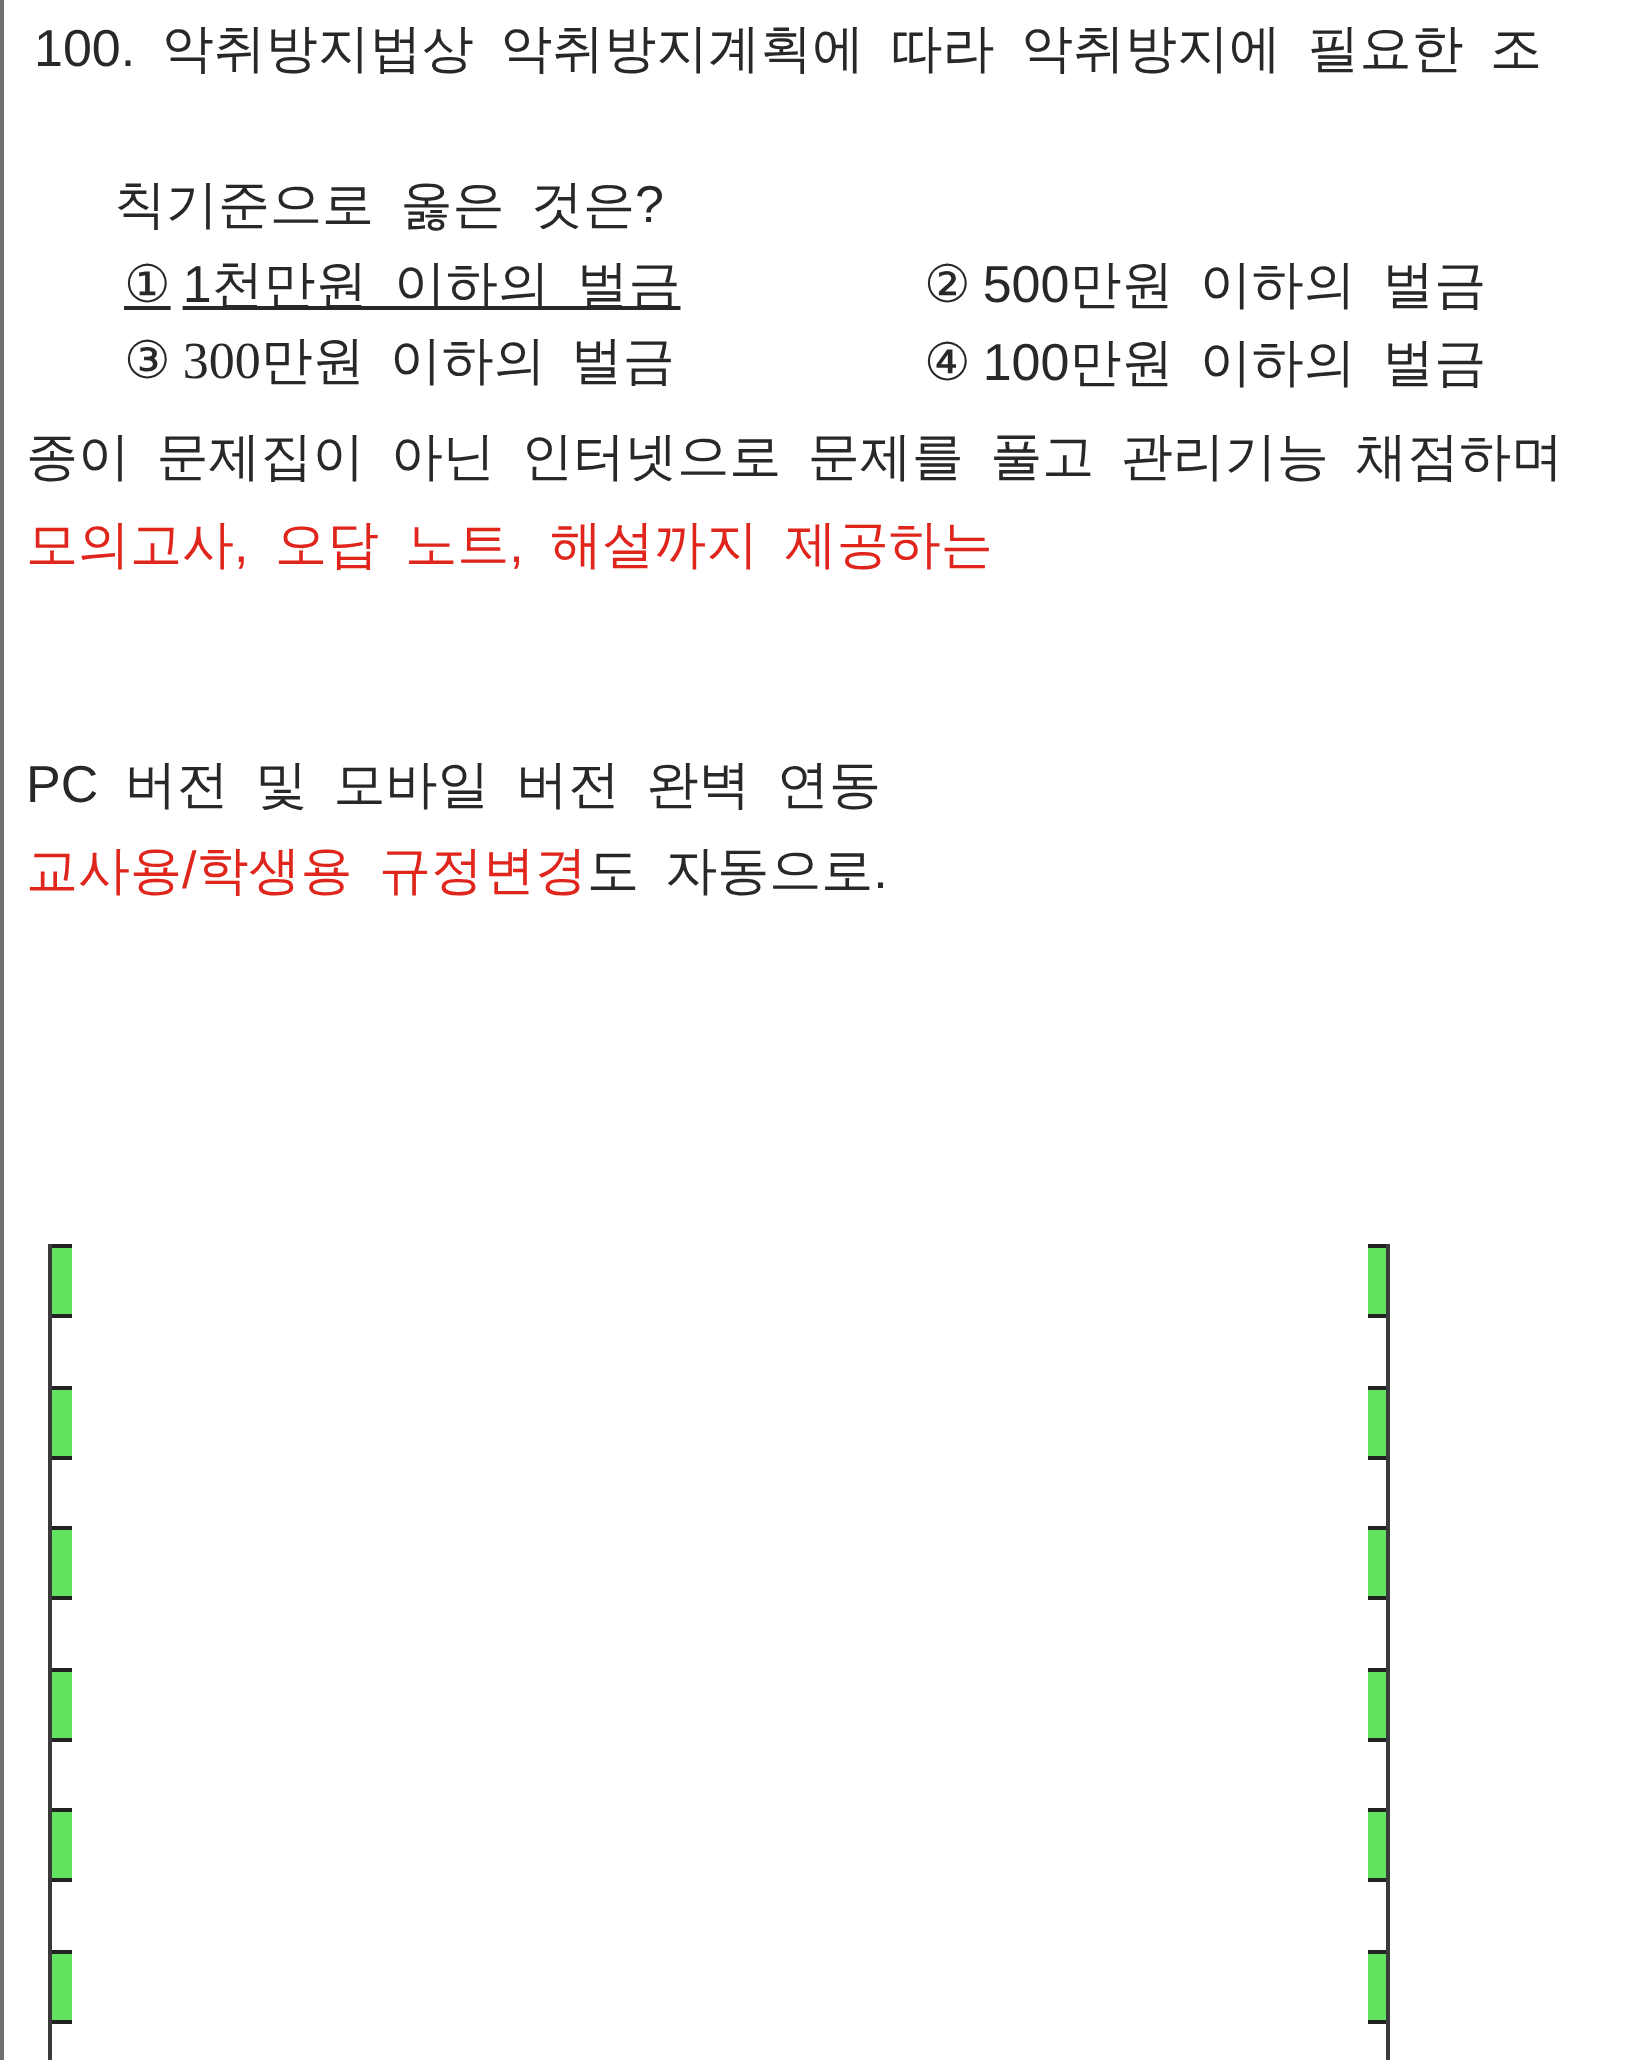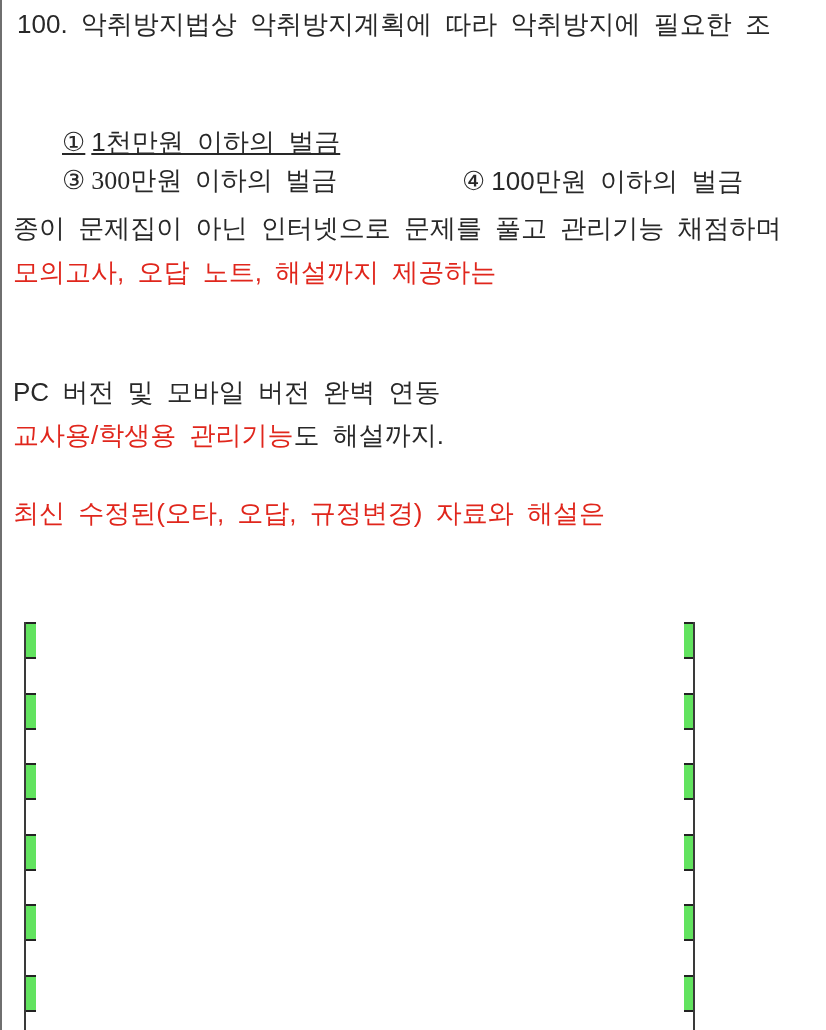--- a/index.html
+++ b/index.html
@@ -52,38 +52,43 @@
 <body>
 
 <div class="page">
 
   <div class="page-left-edge"></div>
 
   <div class="abs" style="left:17px; top:8px;">
     <span>100.</span>
     <span>악취방지법상 악취방지계획에 따라 악취방지에 필요한 조</span>
   </div>
+  <div class="abs" style="left:57px; top:86px;">
+    <span>칙기준으로 옳은 것은?</span>
+  </div>
 
   <div class="abs" style="left:62px; top:126px;text-decoration:underline;">
     <span class="marker">①</span><span>1천만원 이하의 벌금</span>
+  </div>
+  <div class="abs" style="left:462px; top:126px;">
+    <span class="marker">②</span><span>500만원 이하의 벌금</span>
   </div>
   <div class="abs" style="left:62px; top:165px;font-family:Liberation Serif, serif;">
     <span class="marker">③</span><span>300만원 이하의 벌금</span>
   </div>
   <div class="abs" style="left:462px; top:165px;">
     <span class="marker">④</span><span>100만원 이하의 벌금</span>
   </div>
 
   <div class="abs black" style="left:13px; top:212px;">종이 문제집이 아닌 인터넷으로 문제를 풀고 관리기능 채점하며</div>
   <div class="abs red" style="left:13px; top:256px;">모의고사, 오답 노트, 해설까지 제공하는</div>
   <div class="abs black" style="left:13px; top:376px;">PC 버전 및 모바일 버전 완벽 연동</div>
   <div class="abs" style="left:13px; top:419px;">
-    <span class="red">교사용/학생용 관리기능</span><span class="black">도 해설까지.</span>
+    <span class="red">교사용/학생용 규정변경</span><span class="black">도 자동으로.</span>
   </div>
-  <div class="abs red" style="left:13px; top:497px;">최신 수정된(오타, 오답, 규정변경) 자료와 해설은</div>
 
   <div class="bind-line left"></div>
   <div class="bind-line right"></div>
   <div id="tabs-host">
       <div class="tab left" style="top: 622px;"></div>
       <div class="tab right" style="top: 622px;"></div>
       <div class="tab left" style="top: 693px;"></div>
       <div class="tab right" style="top: 693px;"></div>
       <div class="tab left" style="top: 763px;"></div>
       <div class="tab right" style="top: 763px;"></div>

